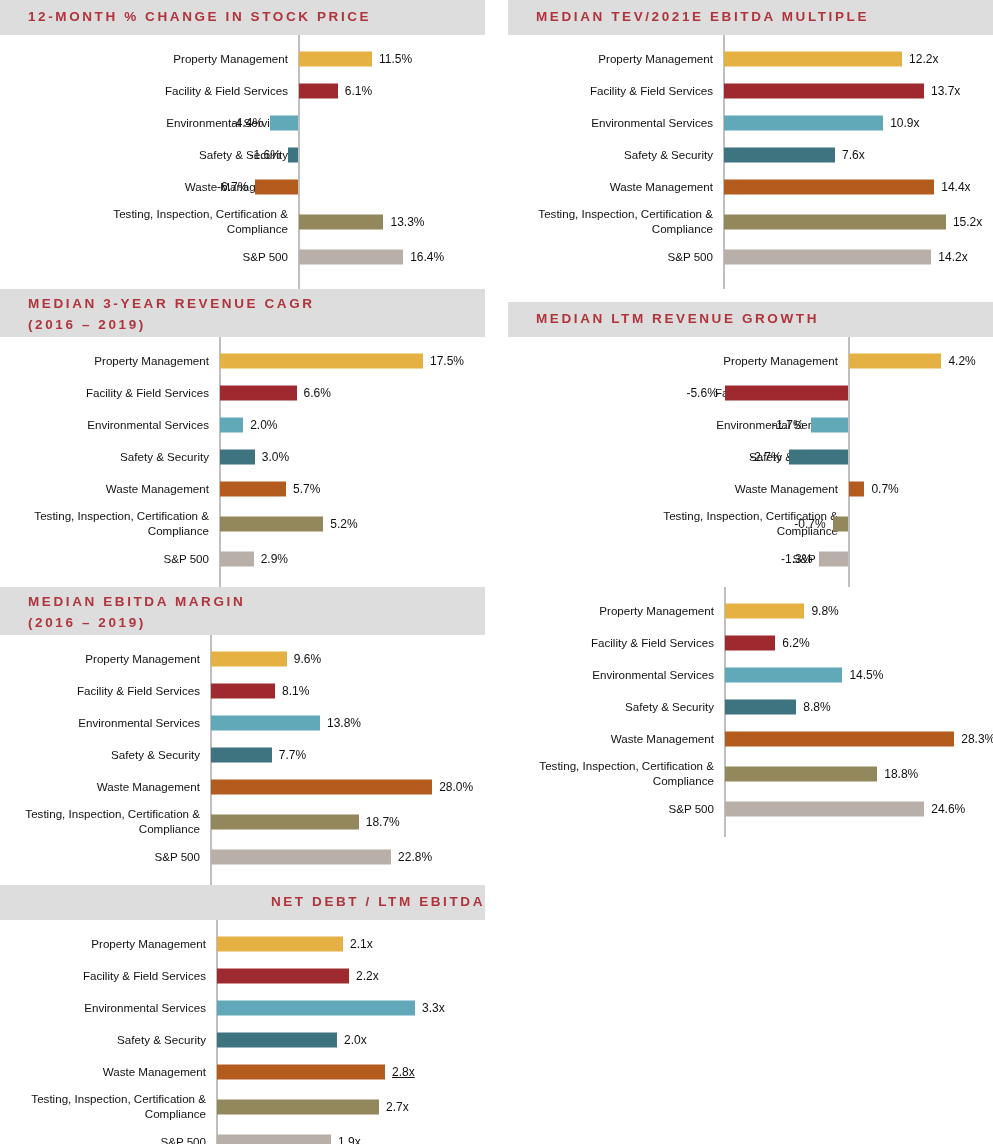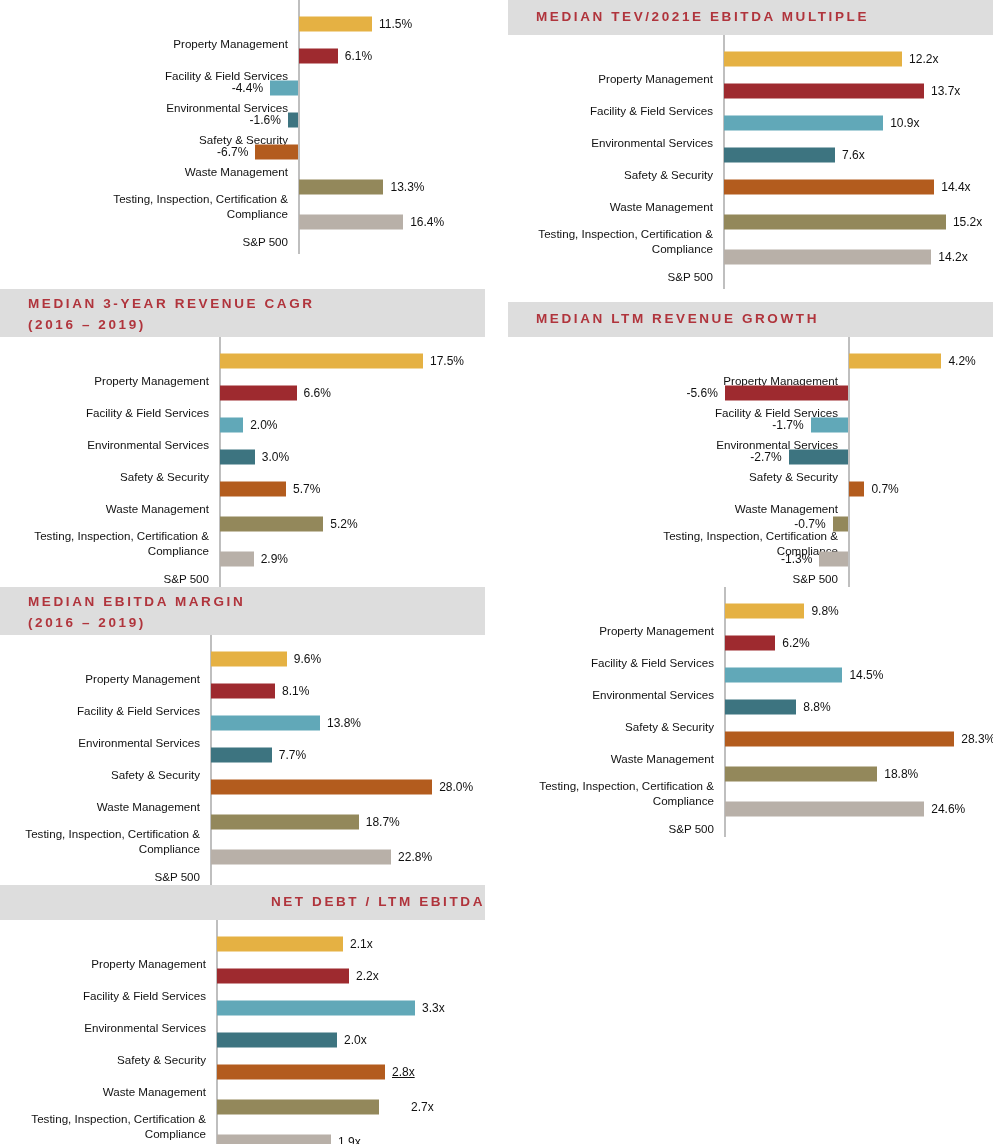--- a/index.html
+++ b/index.html
@@ -72,21 +72,20 @@
     align-items: center;
   }
   .cat-label {
     position: absolute;
     text-align: right;
     font-size: 11.6px;
     line-height: 1.28;
     color: #111111;
     top: 50%;
     transform: translateY(-50%);
-    margin-top: 20px;
   }
   .bar {
     position: absolute;
     height: 15px;
     top: 50%;
     transform: translateY(-50%);
     z-index: 2;
   }
   .val-label {
     position: absolute;
@@ -96,20 +95,23 @@
     transform: translateY(-50%);
     white-space: nowrap;
   }
 </style>
 </head>
 <body>
 
 <div class="grid">
 
   <div class="panel">
+    <div class="panel-header">
+      <div class="panel-title">12-MONTH % CHANGE IN STOCK PRICE</div>
+    </div>
     <div class="chart">
       <div class="chart-body" style="height: 254px;">
           <div class="axis-line" style="left: 298px; background: rgb(191, 191, 191);"></div>
           <div class="row" style="position: absolute; left: 0px; top: 8px; width: 485px; height: 32px;">
             <div class="cat-label" style="width: 200px; left: 88px;">Property Management</div>
             <div class="bar" style="background: rgb(229, 177, 67); width: 73.025px; left: 299px;"></div>
             <div class="val-label" style="left: 379.025px;">11.5%</div>
           </div>
           <div class="row" style="position: absolute; left: 0px; top: 40px; width: 485px; height: 32px;">
             <div class="cat-label" style="width: 200px; left: 88px;">Facility &amp; Field Services</div>
@@ -402,21 +404,21 @@
             <div class="val-label" style="left: 344px;">2.0x</div>
           </div>
           <div class="row" style="position: absolute; left: 0px; top: 136px; width: 485px; height: 32px;">
             <div class="cat-label" style="width: 205px; left: 1px;">Waste Management</div>
             <div class="bar" style="background: rgb(179, 92, 30); width: 168px; left: 217px;"></div>
             <div class="val-label" style="left: 392px; text-decoration: underline;">2.8x</div>
           </div>
           <div class="row" style="position: absolute; left: 0px; top: 168px; width: 485px; height: 38px;">
             <div class="cat-label" style="width: 205px; left: 1px;">Testing, Inspection, Certification &amp; Compliance</div>
             <div class="bar" style="background: rgb(147, 136, 91); width: 162px; left: 217px;"></div>
-            <div class="val-label" style="left: 386px; margin-left: 25px;">2.7x</div>
+            <div class="val-label" style="left: 386px;">2.7x</div>
           </div>
           <div class="row" style="position: absolute; left: 0px; top: 206px; width: 485px; height: 32px;">
             <div class="cat-label" style="width: 205px; left: 1px;">S&amp;P 500</div>
             <div class="bar" style="background: rgb(184, 176, 168); width: 114px; left: 217px;"></div>
             <div class="val-label" style="left: 338px;">1.9x</div>
           </div>
         </div>
     </div>
   </div>
 

